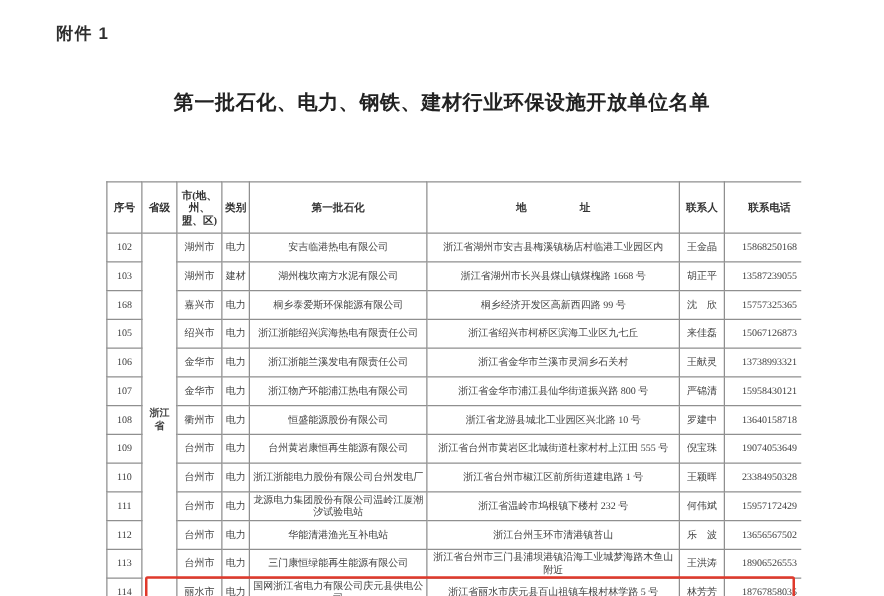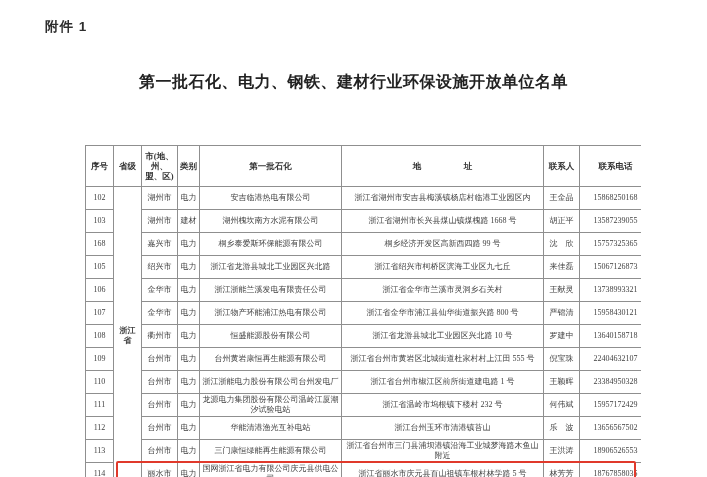--- a/index.html
+++ b/index.html
@@ -114,21 +114,21 @@
           <td class="c-center">电力</td>
           <td class="c-left">桐乡泰爱斯环保能源有限公司</td>
           <td class="c-left">桐乡经济开发区高新西四路 99 号</td>
           <td class="c-center">沈　欣</td>
           <td class="c-left">15757325365</td>
         </tr>
         <tr>
           <td class="c-center">105</td>
           <td class="c-center">绍兴市</td>
           <td class="c-center">电力</td>
-          <td class="c-left">浙江省龙游县城北工业园区兴北路</td>
+          <td class="c-left">浙江浙能绍兴滨海热电有限责任公司</td>
           <td class="c-left">浙江省绍兴市柯桥区滨海工业区九七丘</td>
           <td class="c-center">来佳磊</td>
           <td class="c-left">15067126873</td>
         </tr>
         <tr>
           <td class="c-center">106</td>
           <td class="c-center">金华市</td>
           <td class="c-center">电力</td>
           <td class="c-left">浙江浙能兰溪发电有限责任公司</td>
           <td class="c-left">浙江省金华市兰溪市灵洞乡石关村</td>
@@ -153,21 +153,21 @@
           <td class="c-center">罗建中</td>
           <td class="c-left">13640158718</td>
         </tr>
         <tr>
           <td class="c-center">109</td>
           <td class="c-center">台州市</td>
           <td class="c-center">电力</td>
           <td class="c-left">台州黄岩康恒再生能源有限公司</td>
           <td class="c-left">浙江省台州市黄岩区北城街道杜家村村上江田 555 号</td>
           <td class="c-center">倪宝珠</td>
-          <td class="c-left">22404632107</td>
+          <td class="c-left">19074053649</td>
         </tr>
         <tr>
           <td class="c-center">110</td>
           <td class="c-center">台州市</td>
           <td class="c-center">电力</td>
           <td class="c-left">浙江浙能电力股份有限公司台州发电厂</td>
           <td class="c-left">浙江省台州市椒江区前所街道建电路 1 号</td>
           <td class="c-center">王颖晖</td>
           <td class="c-left">23384950328</td>
         </tr>

